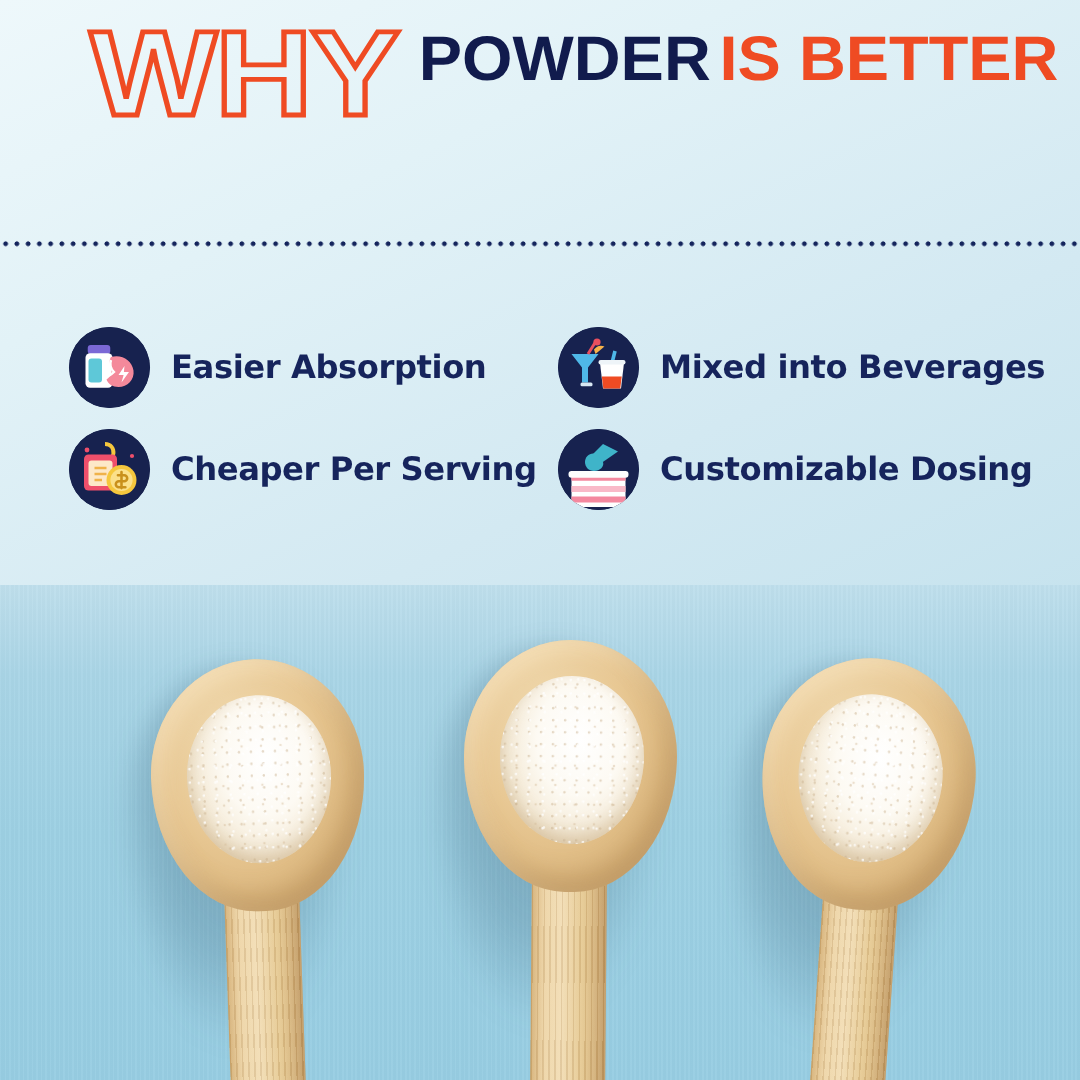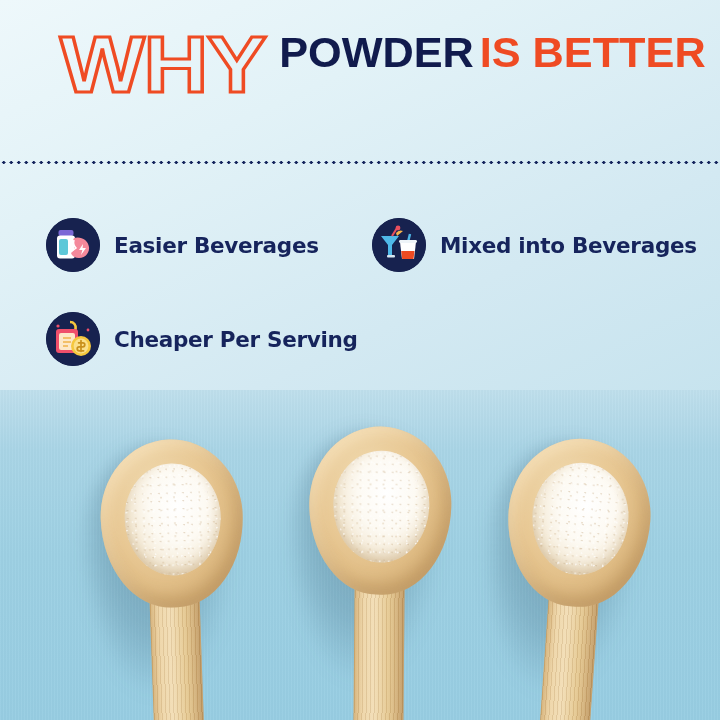--- a/index.html
+++ b/index.html
@@ -19,21 +19,21 @@
     width: 720px;
     height: 720px;
     overflow: hidden;
     background: linear-gradient(155deg, #eef8fb 0%, #e2f2f7 22%, #d3e9f2 48%, #c6e3ee 70%, #bfdfec 100%);
   }
 
   
   .headline {
     position: absolute;
     left: 0;
-    top: 22px;
+    top: 8px;
     width: 720px;
     height: 130px;
   }
 
   .hl-why {
     position: absolute;
     left: 60px;
     top: 2px;
     font-family: "Liberation Sans Narrow", "Liberation Sans", sans-serif;
     font-size: 76px;
@@ -106,21 +106,21 @@
   }
   .feature {
     position: absolute;
     display: flex;
     align-items: center;
     gap: 14px;
   }
   .feature.c0 { left: 46px; }
   .feature.c1 { left: 372px; justify-content: flex-end; }
   .feature.r0 { top: 10px; }
-  .feature.r1 { top: 104px; }
+  .feature.r1 { top: 78px; }
 
   .f-icon {
     width: 54px;
     height: 54px;
     flex: 0 0 54px;
     border-radius: 50%;
     background: #17224f;
     position: relative;
     overflow: hidden;
   }
@@ -253,21 +253,21 @@
         <svg viewBox="0 0 54 54" aria-hidden="true">
           <circle cx="27" cy="27" r="27" fill="#17224f"></circle>
           <rect x="12.5" y="12" width="15" height="6" rx="2" fill="#7b68d6"></rect>
           <rect x="11" y="17.5" width="18" height="23" rx="3" fill="#ffffff"></rect>
           <rect x="13" y="21" width="9" height="16" rx="2" fill="#5ec8d8"></rect>
           <path d="M28 20c7-2 14 2 15 9 .8 6-4 11-10 11-4 0-7-2-8-5 3-2 4-5 3-8-0.6-2-1.6-4.6 0-7z" fill="#f4899b"></path>
           <path d="M28 22c-1 3 0 6 2 8-2 2-4 3-6 3" fill="none" stroke="#ffffff" stroke-width="1.6"></path>
           <path d="M37 26l-4 6h3.4l-1.4 5 5-7h-3.4z" fill="#ffffff"></path>
         </svg>
       </div>
-      <div class="f-label">Easier Beverages</div>
+      <div class="f-label">Easier Absorption</div>
     </div>
 
     <div class="feature c1 r0">
       <div class="f-icon">
         <svg viewBox="0 0 54 54" aria-hidden="true">
           <circle cx="27" cy="27" r="27" fill="#17224f"></circle>
           <path d="M9 18h18l-7 9v10h-4V27z" fill="#4fb8e8"></path>
           <rect x="15" y="37" width="8" height="2.5" rx="1" fill="#d8e7f2"></rect>
           <path d="M20 18l5-8" stroke="#e94f5e" stroke-width="2" fill="none"></path>
           <circle cx="26" cy="10" r="2.4" fill="#e94f5e"></circle>
@@ -292,20 +292,35 @@
           <circle cx="35" cy="34" r="10" fill="#f5c73d"></circle>
           <circle cx="35" cy="34" r="7.4" fill="#fbe08a"></circle>
           <path d="M35 28.6v10.8M32.6 30.8h4.2a2 2 0 0 1 0 4h-3.6a2 2 0 0 0 0 4h4.4" stroke="#c9901c" stroke-width="1.7" fill="none" stroke-linecap="round"></path>
           <circle cx="12" cy="14" r="1.6" fill="#ef4f6b"></circle>
           <circle cx="42" cy="18" r="1.4" fill="#ef4f6b"></circle>
         </svg>
       </div>
       <div class="f-label">Cheaper Per Serving</div>
     </div>
 
+    <div class="feature c1 r1">
+      <div class="f-icon">
+        <svg viewBox="0 0 54 54" aria-hidden="true">
+          <circle cx="27" cy="27" r="27" fill="#17224f"></circle>
+          <path d="M30 10l10 5-13 9-5-6z" fill="#3fb4c9"></path>
+          <path d="M18 22c0-4 4-7 8-5l4 5c1 3-2 6-6 6-3.6 0-6-2.6-6-6z" fill="#3fb4c9"></path>
+          <rect x="9" y="30" width="36" height="22" rx="3" fill="#ffffff"></rect>
+          <rect x="9" y="30" width="36" height="4.5" fill="#f4889f"></rect>
+          <rect x="9" y="38" width="36" height="4" fill="#f9b9c8"></rect>
+          <rect x="9" y="45" width="36" height="4" fill="#f4889f"></rect>
+          <rect x="7" y="28" width="40" height="4.5" rx="2" fill="#fdfdfd"></rect>
+        </svg>
+      </div>
+      <div class="f-label">Customizable Dosing</div>
+    </div>
   </div>
 
   <div class="photo">
     <div class="photo-grain"></div>
 
     <div class="spoon s1">
       <div class="shadow"></div>
       <div class="handle"></div>
       <div class="bowl">
         <div class="powder"></div>

